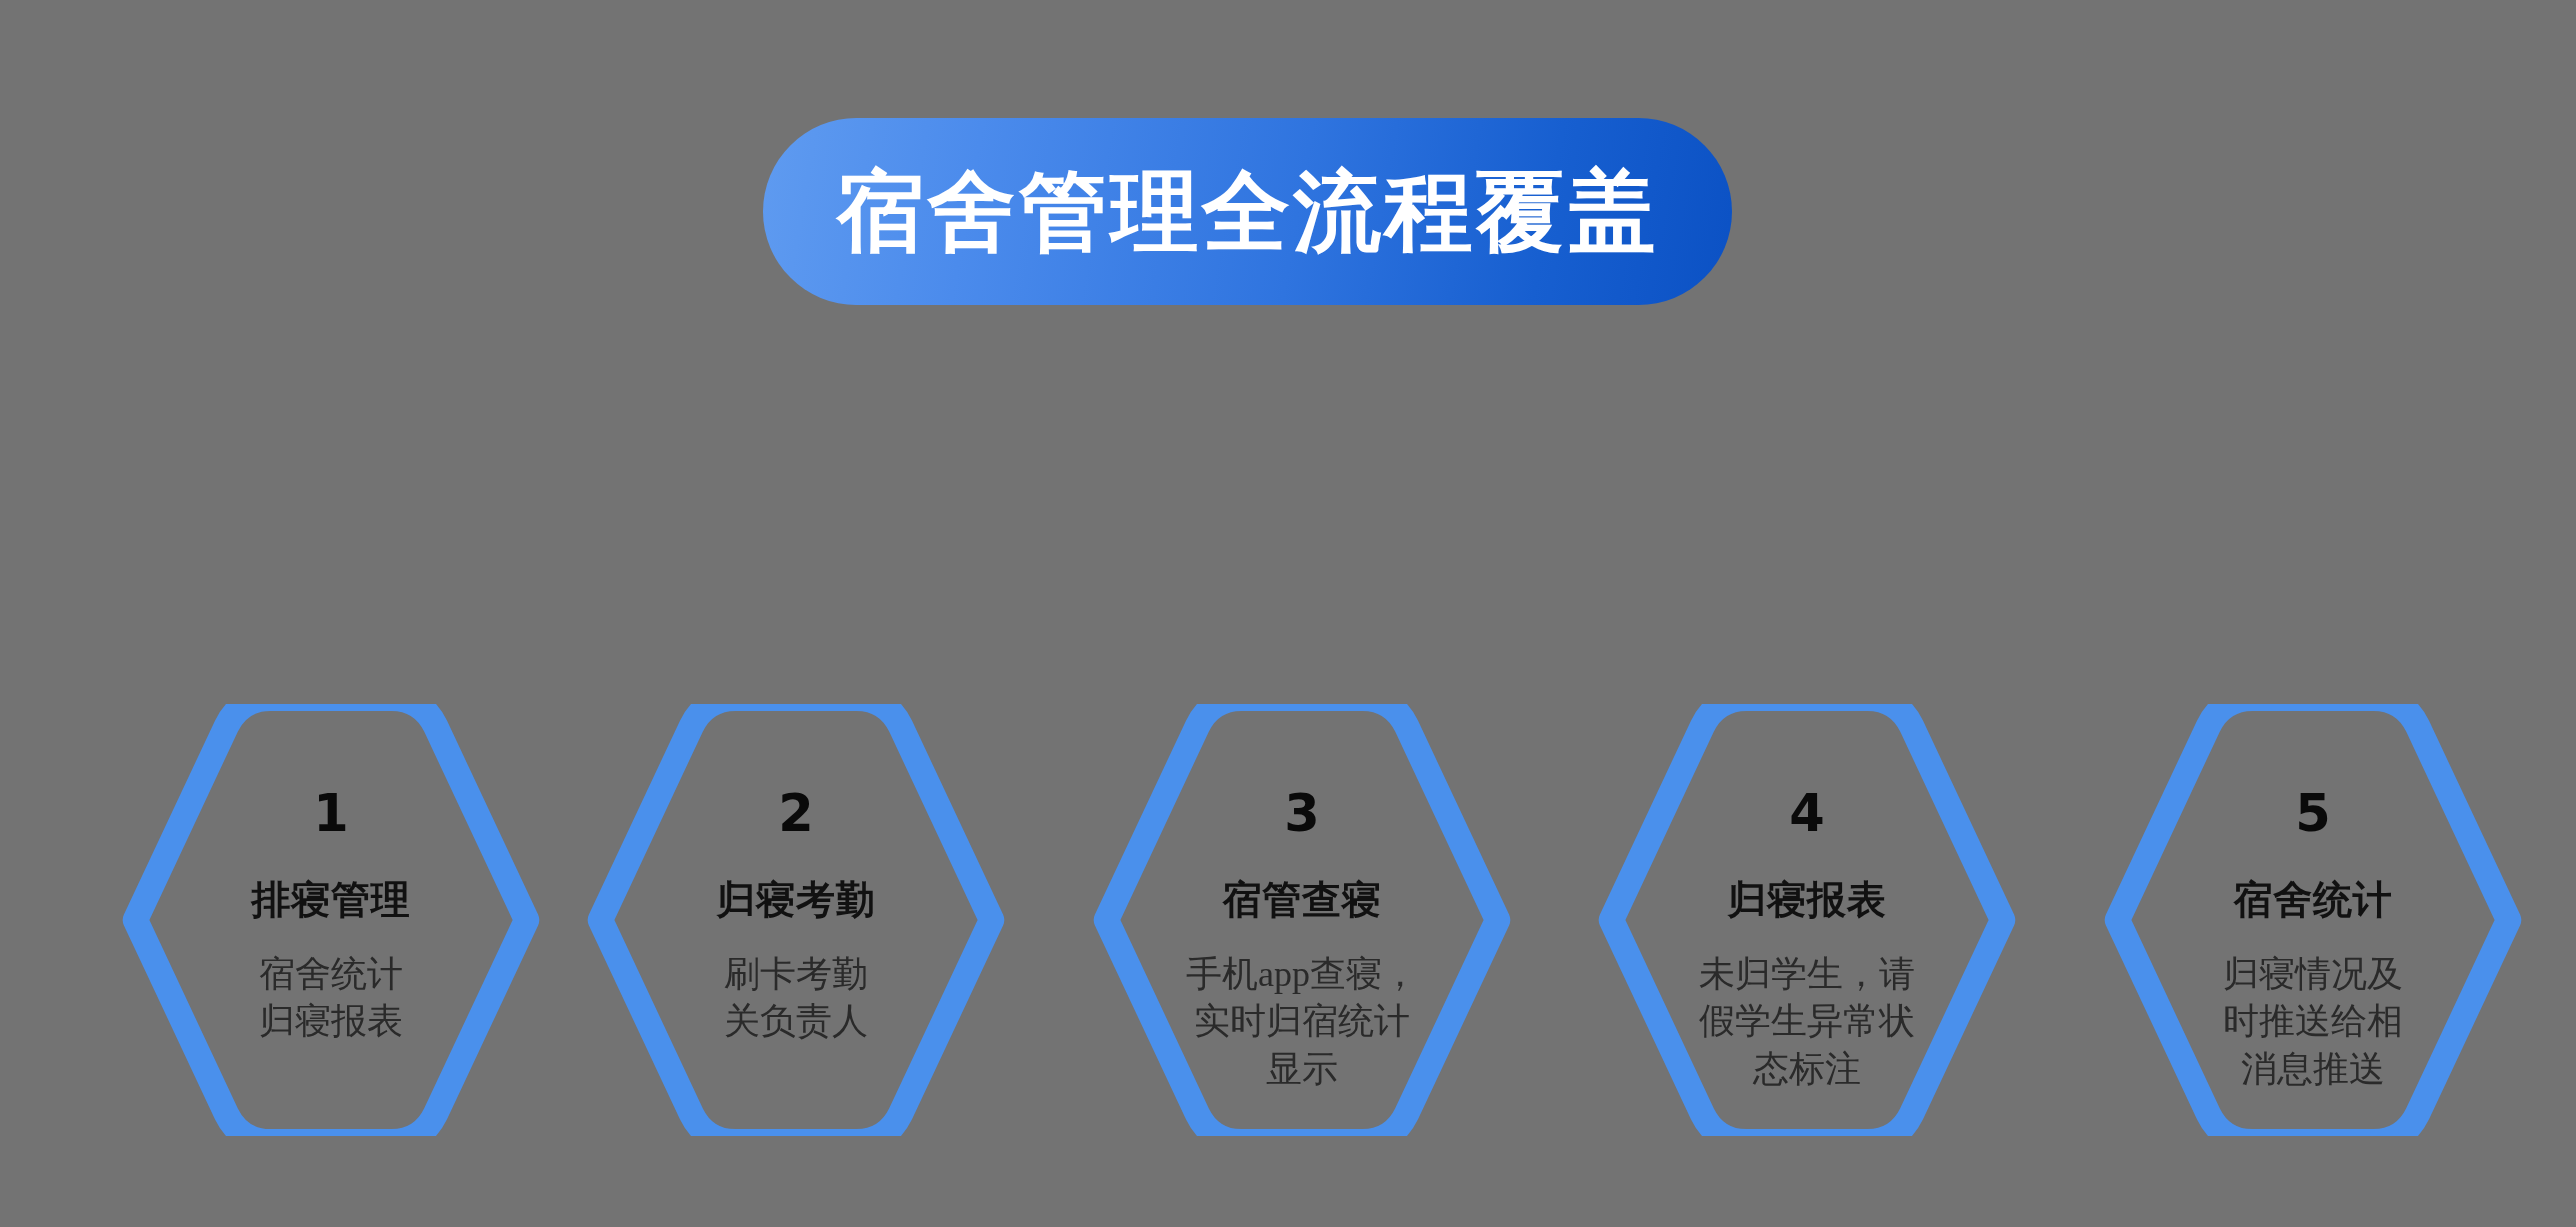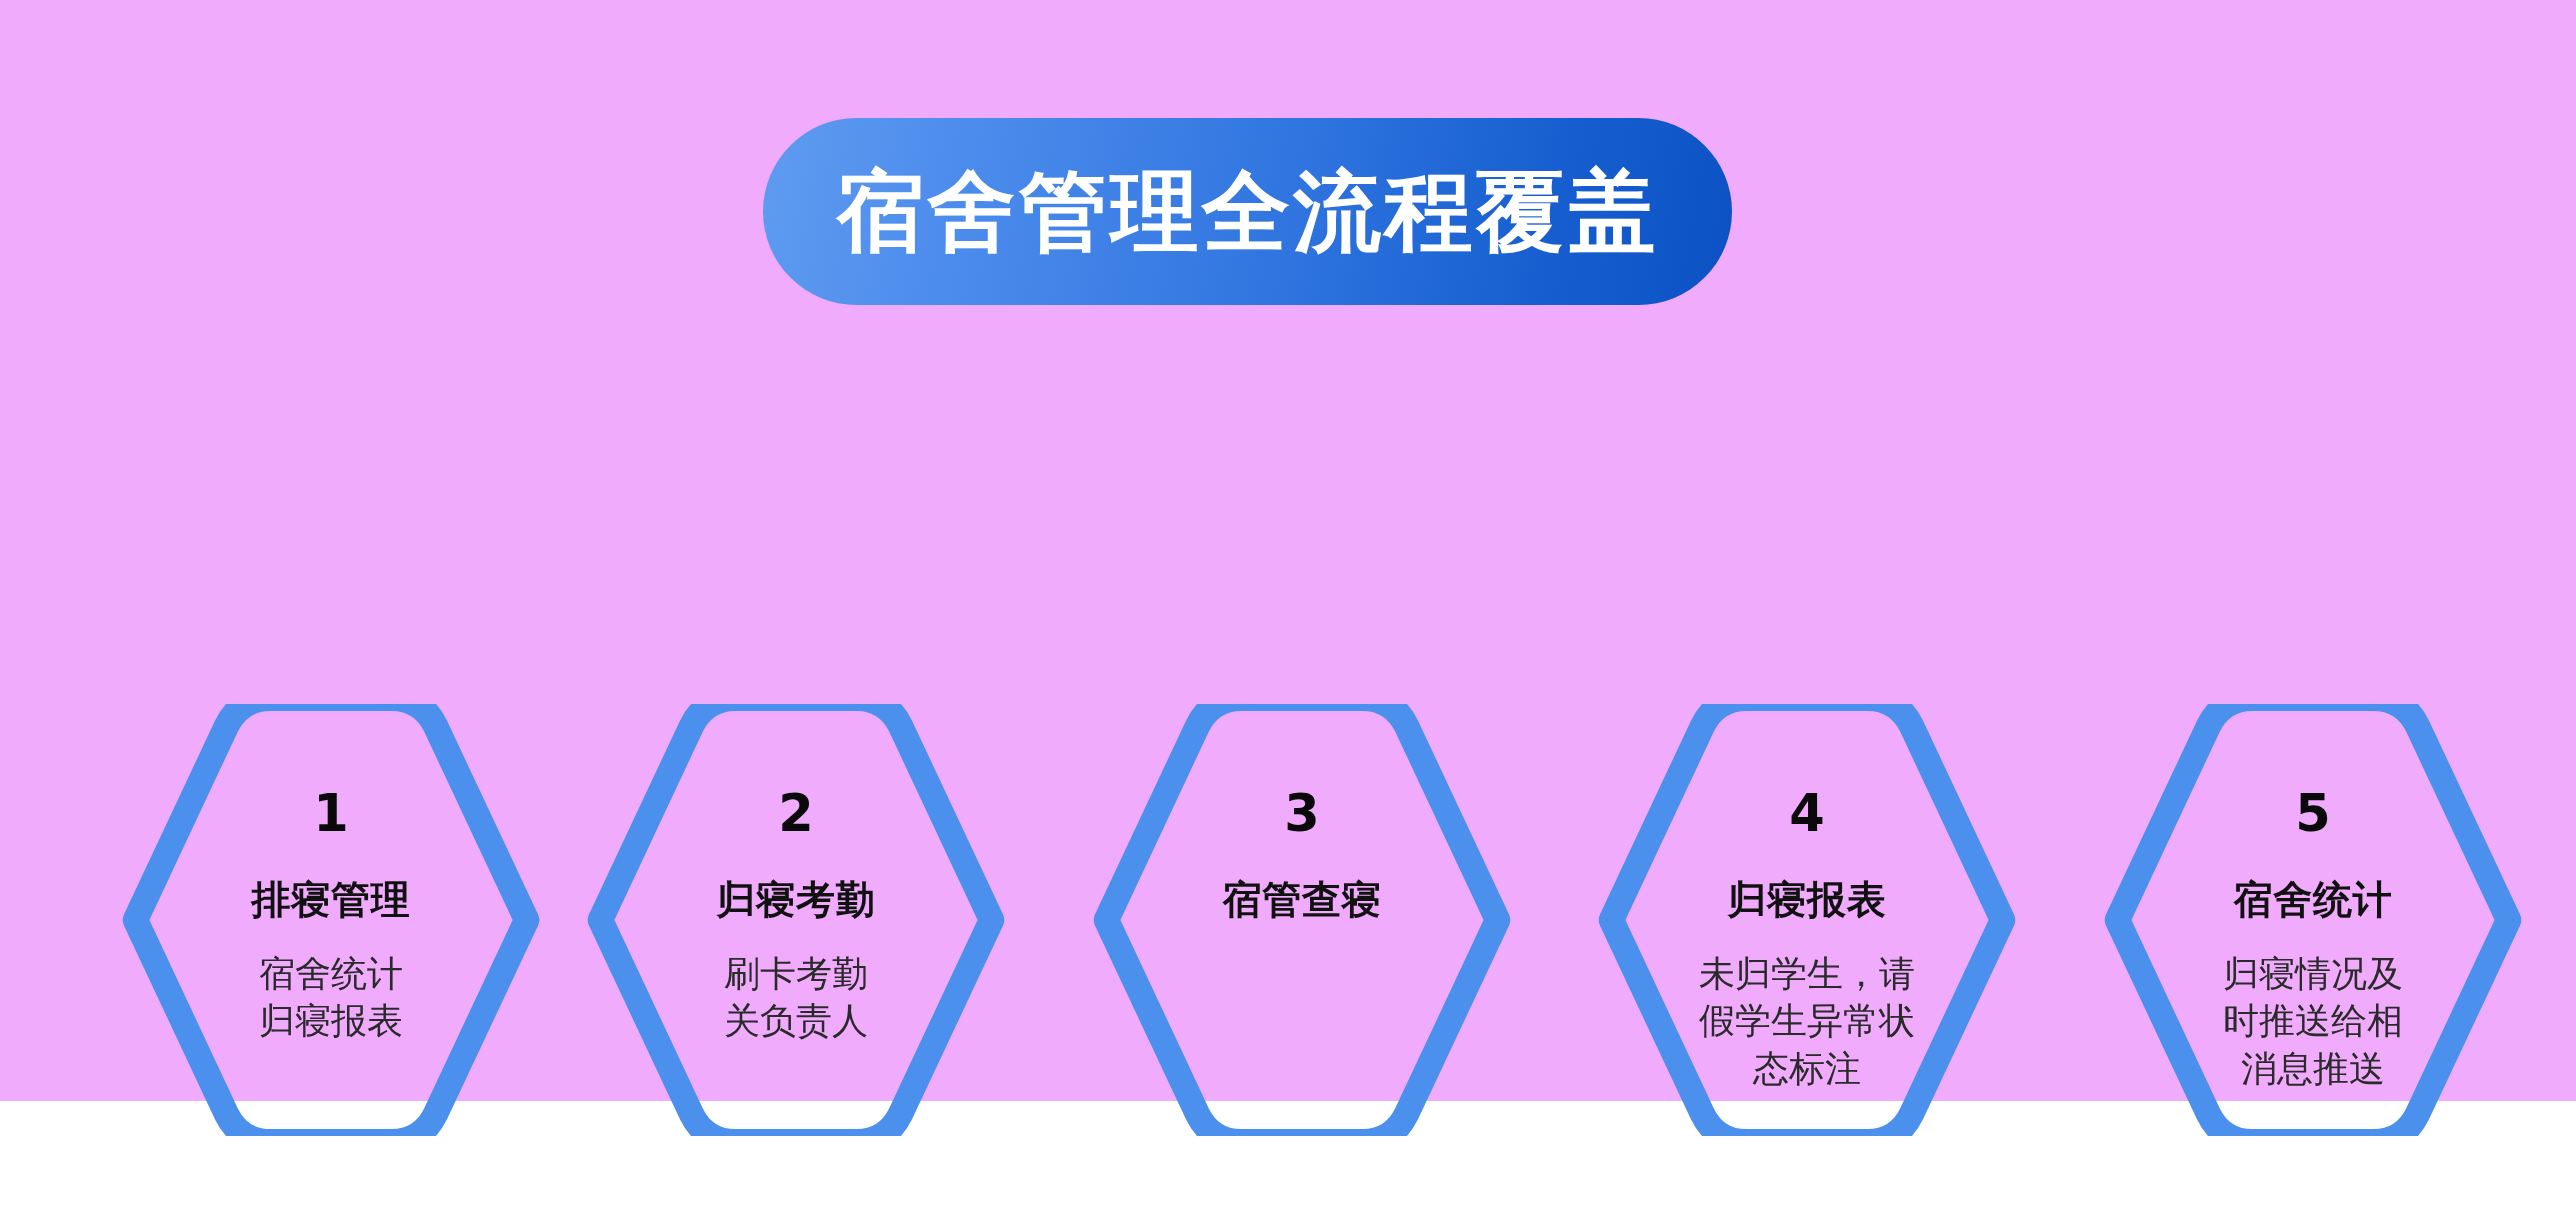--- a/index.html
+++ b/index.html
@@ -5,22 +5,22 @@
 <style>
   * { margin:0; padding:0; box-sizing:border-box; }
   html, body {
     width:2576px; height:1227px;
     background:#ffffff;
     font-family:"Liberation Sans","DejaVu Sans",sans-serif;
     overflow:hidden;
   }
   .page {
     position:relative;
-    width:2576px; height:1101px;
-    background:#f0abfc;
+    width:2576px; height:1227px;
+    background:#737373;
   }
 
   
   .title-pill {
     position:absolute;
     left:763px; top:118px;
     width:969px; height:187px;
     border-radius:94px;
     background:linear-gradient(100deg,#5f9bf0 0%,#4b8bec 22%,#2f74df 55%,#175fd0 80%,#0b51c4 100%);
     display:flex; align-items:center; justify-content:center;
@@ -154,20 +154,25 @@
       </div>
     </div>
 
     <div class="hex hex-3">
       <svg viewBox="0 0 574 512">
         <path d="M 287 24 L 517 132 Q 550 148 550 184 L 550 328 Q 550 364 517 380 L 287 488 L 57 380 Q 24 364 24 328 L 24 184 Q 24 148 57 132 Z" fill="none" stroke="#4a90ec" stroke-width="30" stroke-linejoin="round" transform="rotate(90 287 256)"></path>
       </svg>
       <div class="hex-content">
         <div class="hex-num">3</div>
         <div class="hex-title">宿管查寝</div>
+        <div class="hex-desc">
+          <span>手机app查寝，</span>
+          <span>实时归宿统计</span>
+          <span>显示</span>
+        </div>
       </div>
     </div>
 
     <div class="hex hex-4">
       <svg viewBox="0 0 574 512">
         <path d="M 287 24 L 517 132 Q 550 148 550 184 L 550 328 Q 550 364 517 380 L 287 488 L 57 380 Q 24 364 24 328 L 24 184 Q 24 148 57 132 Z" fill="none" stroke="#4a90ec" stroke-width="30" stroke-linejoin="round" transform="rotate(90 287 256)"></path>
       </svg>
       <div class="hex-content">
         <div class="hex-num">4</div>
         <div class="hex-title">归寝报表</div>

